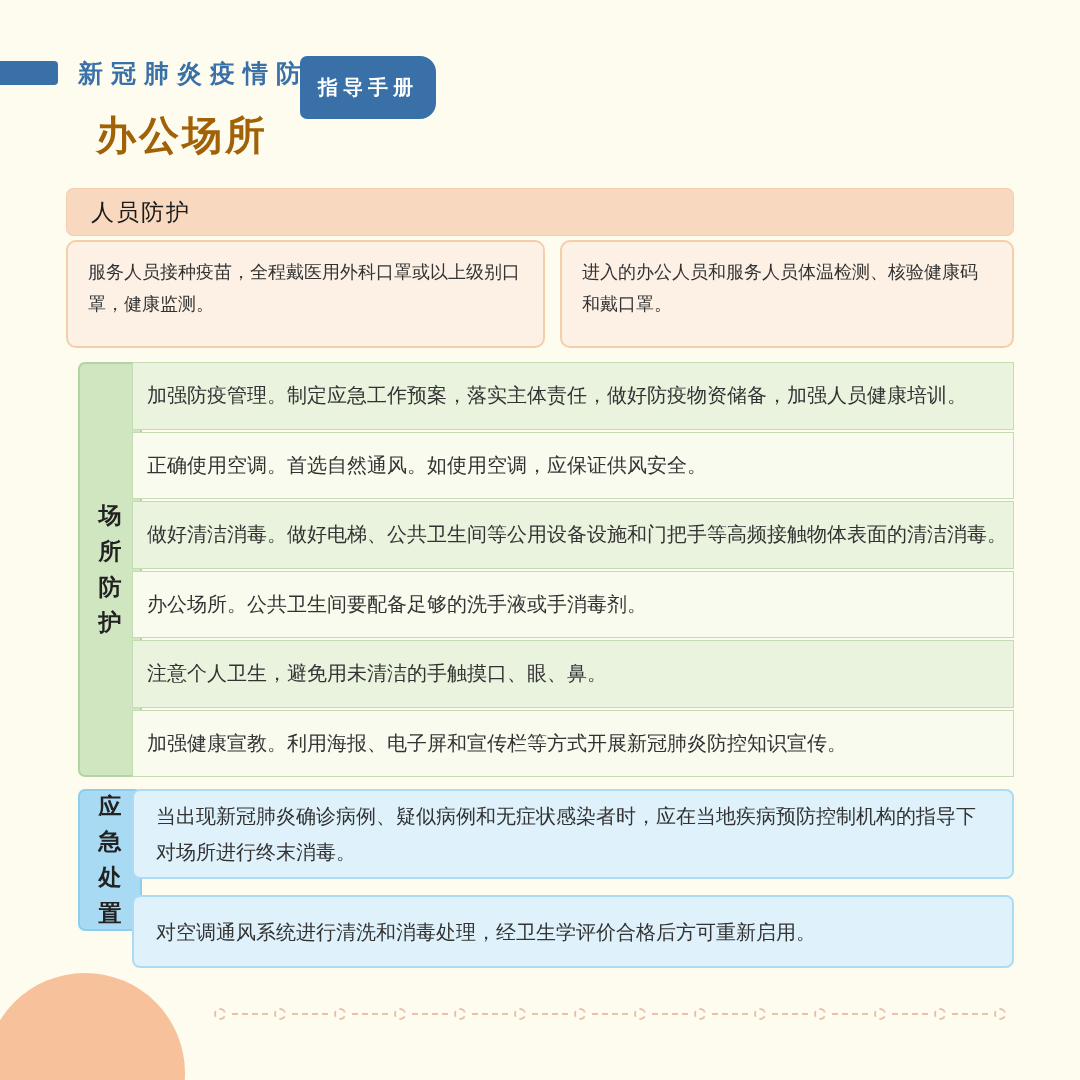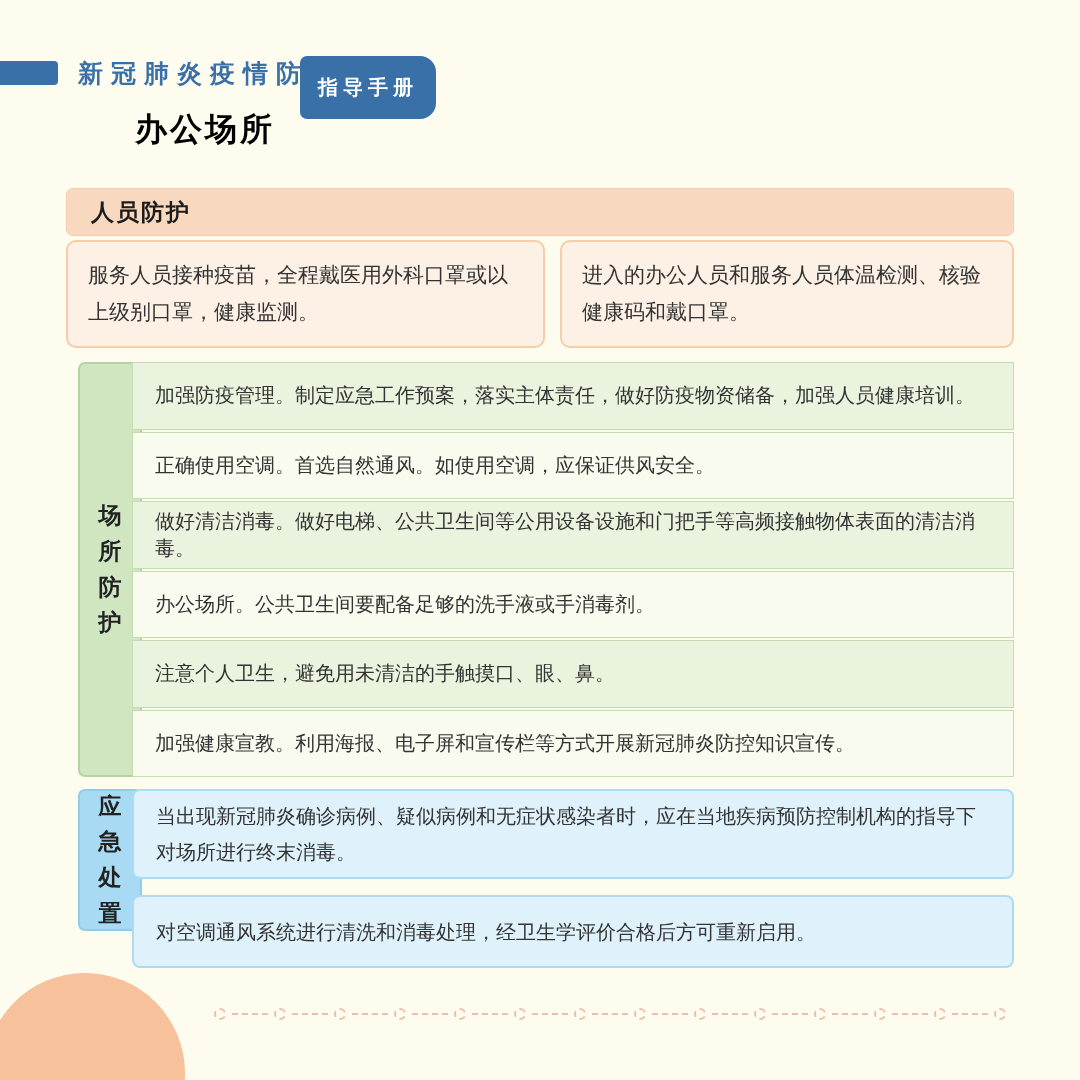--- a/index.html
+++ b/index.html
@@ -6,32 +6,32 @@
   .canvas{
     position:relative;width:1080px;height:1080px;overflow:hidden;
     background:#fdfcee;
     font-family:"Liberation Sans","DejaVu Sans",sans-serif;
     color:#2f2f2f;
   }
   
   .top-bar{position:absolute;left:0;top:61px;width:58px;height:24px;background:#3a70a8;border-radius:0 4px 4px 0;}
   .header-title{position:absolute;left:78px;top:57px;font-size:25px;font-weight:bold;color:#3a70a8;letter-spacing:8px;white-space:nowrap;}
   .badge{position:absolute;left:300px;top:56px;height:31px;line-height:31px;padding:16px 18px;background:#3a70a8;color:#ffffff;font-size:20px;font-weight:bold;letter-spacing:5px;border-radius:7px 16px 16px 7px;white-space:nowrap;}
-  .page-title{position:absolute;left:96px;top:108px;font-size:32px;font-weight:bold;color:#000000;letter-spacing:3px;margin-left:39px;}
+  .page-title{position:absolute;left:96px;top:108px;font-size:40px;font-weight:bold;color:#a16207;letter-spacing:3px;}
   
-  .sec-header{position:absolute;left:66px;top:188px;width:948px;height:48px;background:#f8d9bf;border:1px solid #f3cdb0;border-radius:7px;box-sizing:border-box;display:flex;align-items:center;padding-left:24px;font-size:23px;font-weight:bold;color:#1b1b1b;letter-spacing:2px;}
-  .card{position:absolute;top:240px;height:108px;background:#fdf0e5;border:2px solid #f6cda9;border-radius:10px;box-sizing:border-box;padding:15px 20px;font-size:21px;line-height:1.75;color:#333;}
+  .sec-header{position:absolute;left:66px;top:188px;width:948px;height:48px;background:#f8d9bf;border:1px solid #f3cdb0;border-radius:7px;box-sizing:border-box;display:flex;align-items:center;padding-left:24px;font-size:23px;font-weight:normal;color:#1b1b1b;letter-spacing:2px;}
+  .card{position:absolute;top:240px;height:108px;background:#fdf0e5;border:2px solid #f6cda9;border-radius:10px;box-sizing:border-box;padding:15px 20px;font-size:18px;line-height:1.75;color:#333;}
   .card.c1{left:66px;width:479px;}
   .card.c2{left:560px;width:454px;}
   
   .v-label{position:absolute;left:66px;width:64px;border-radius:7px;box-sizing:border-box;display:flex;align-items:center;justify-content:center;margin-left:12px;}
   .v-label .v-text{width:1.1em;word-break:break-all;line-height:1.55;font-size:23px;font-weight:bold;color:#222;text-align:center;}
   .venue-label{top:362px;height:415px;background:#cfe6c1;border:2px solid #b2d4a1;}
   .venue-rows{position:absolute;left:132px;top:362px;width:882px;height:415px;display:flex;flex-direction:column;gap:2px;}
-  .v-row{flex:1;border:1px solid #c4dcb2;box-sizing:border-box;display:flex;align-items:center;padding-left:22px;font-size:20px;color:#333;}
+  .v-row{flex:1;border:1px solid #c4dcb2;box-sizing:border-box;display:flex;align-items:center;padding-left:14px;font-size:20px;color:#333;}
   .v-row:nth-child(odd){background:#e9f3de;}
   .v-row:nth-child(even){background:#f8fbee;}
   .emergency-label{top:789px;height:142px;background:#a8daf3;border:2px solid #8ecdec;}
   .e-rows{position:absolute;left:132px;top:789px;width:882px;height:179px;display:flex;flex-direction:column;gap:16px;border-radius:28px;}
   .e-row{background:#dff2fc;border:2px solid #abdcf4;border-radius:8px;box-sizing:border-box;padding:12px 22px;font-size:20px;line-height:1.8;color:#333;display:flex;align-items:center;}
   .e-row.r1{height:90px;}
   .e-row.r2{height:83px;}
   
   .dashed-divider{position:absolute;left:214px;top:1008px;display:flex;align-items:center;gap:6px;z-index:1;}
   .dc{width:12px;height:12px;border:2px dashed #edbfab;border-radius:50%;box-sizing:border-box;flex:none;}

